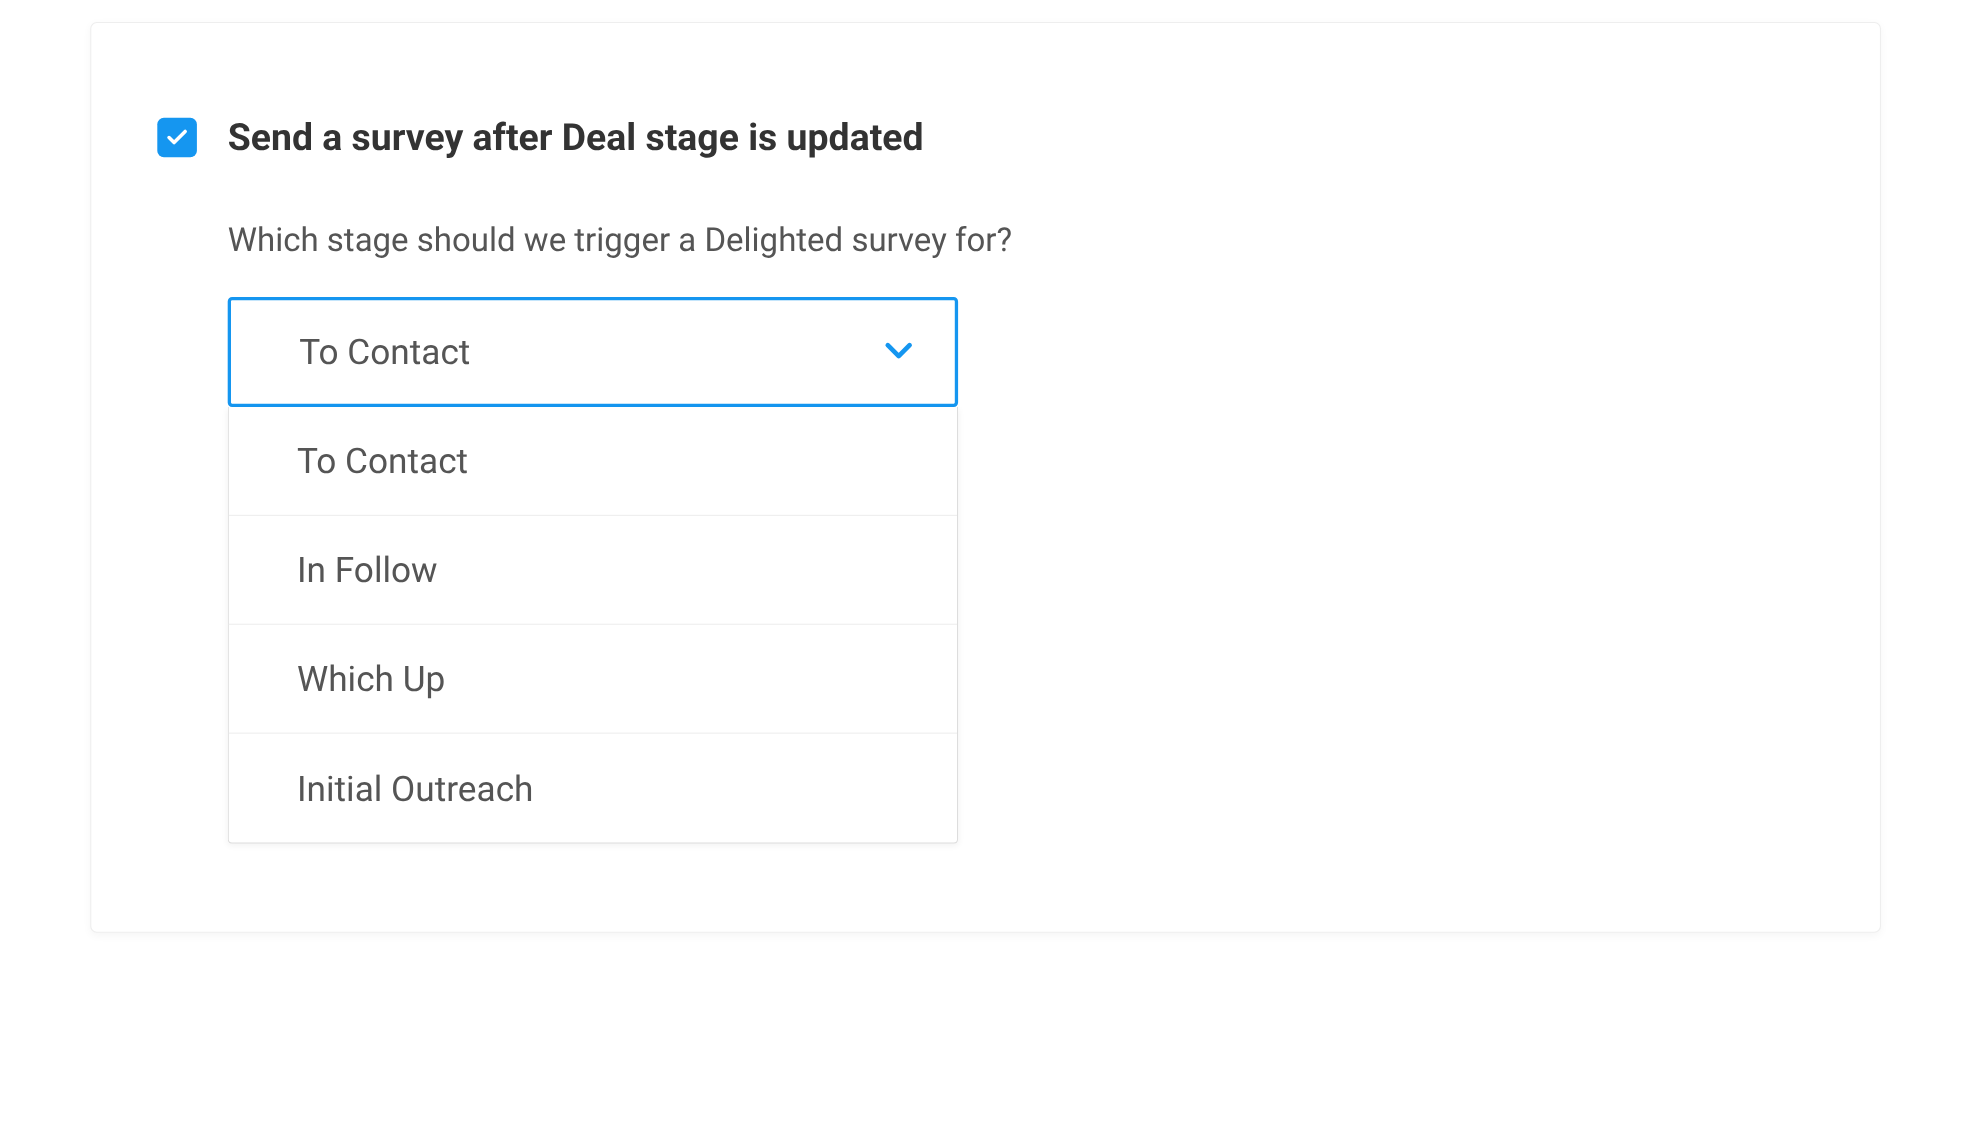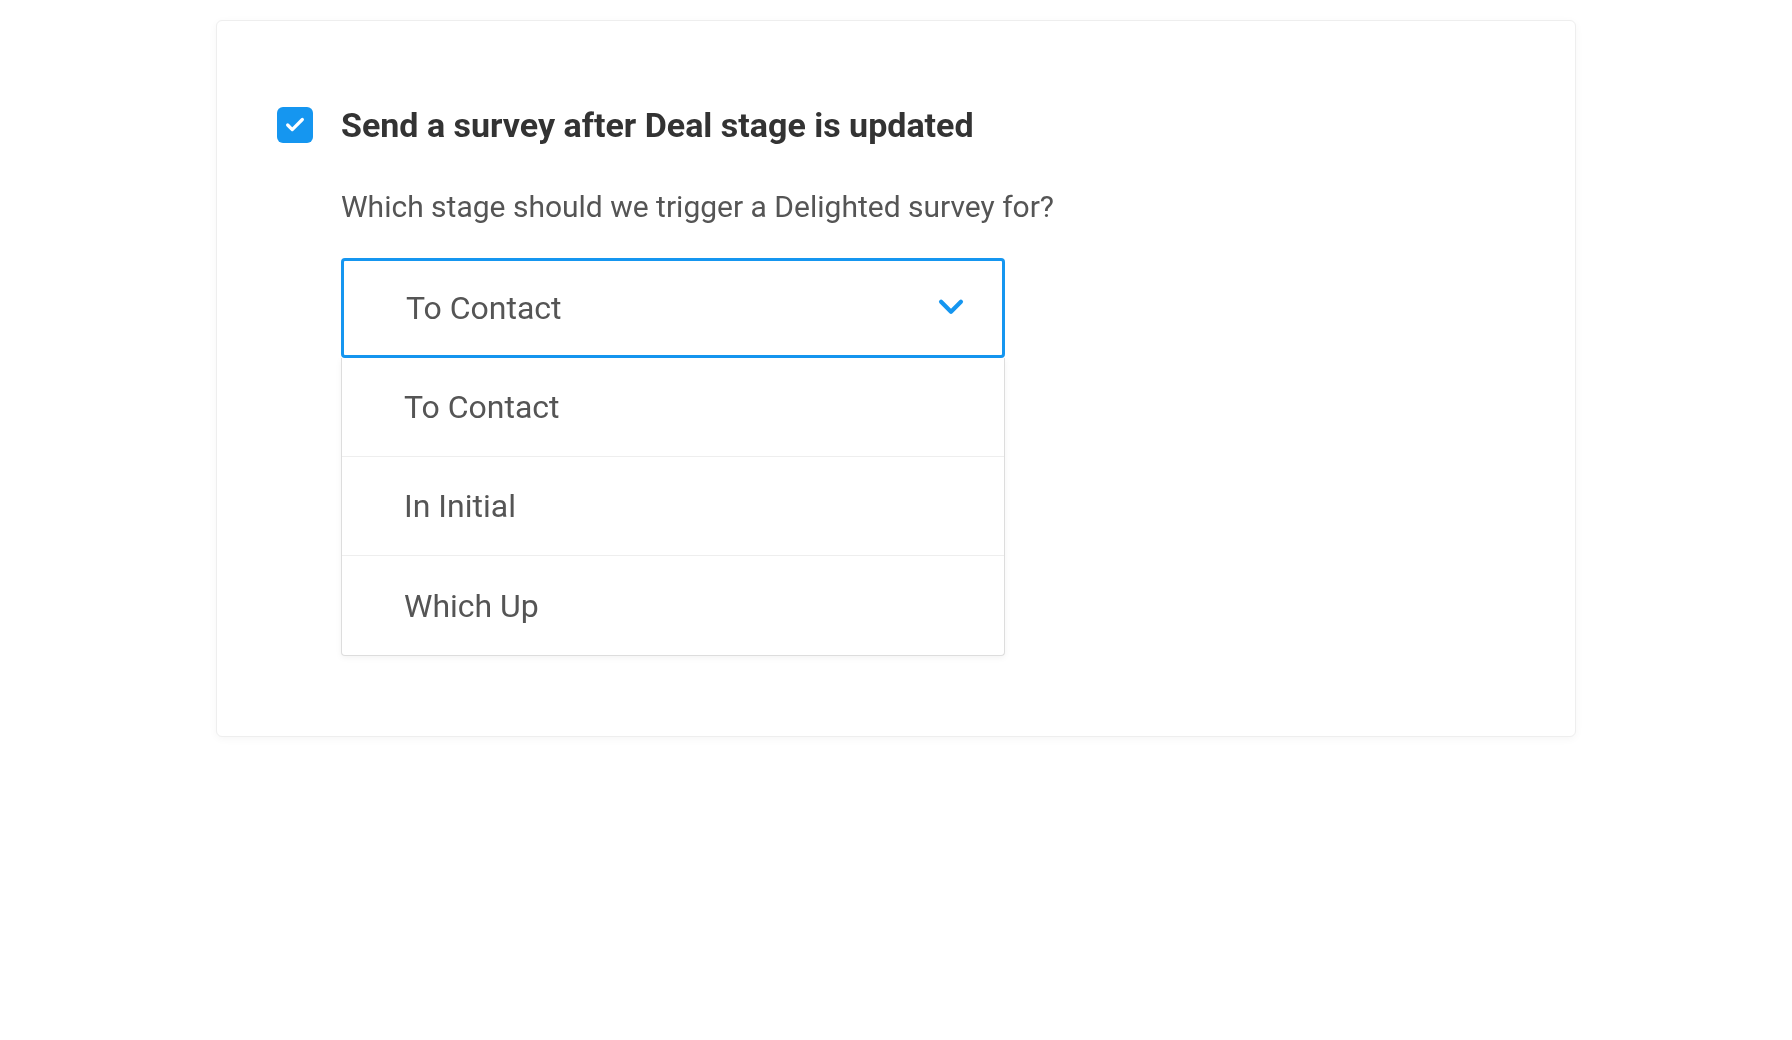--- a/index.html
+++ b/index.html
@@ -11,21 +11,21 @@
       font-family: -apple-system, BlinkMacSystemFont, "Segoe UI", Roboto, "Helvetica Neue", Arial, sans-serif;
       background: #ffffff;
       width: 1792px;
       height: 1040px;
       display: flex;
       justify-content: center;
       align-items: flex-start;
       padding-top: 20px;
     }
     .card {
-      width: 1360px;
+      width: 1628px;
       background: #ffffff;
       border: 1px solid #eeeeee;
       border-radius: 6px;
       box-shadow: 0 2px 8px rgba(0,0,0,0.04);
       padding: 84px 60px 80px 60px;
     }
     .header-row {
       display: flex;
       align-items: center;
       gap: 28px;
@@ -49,21 +49,21 @@
       stroke-linecap: round;
       stroke-linejoin: round;
     }
     .heading {
       font-size: 34px;
       font-weight: 700;
       color: #333333;
     }
     .content-col {
       margin-left: 64px;
-      margin-top: 44px;
+      margin-top: 56px;
     }
     .subtext {
       font-size: 30px;
       color: #555555;
       font-weight: 400;
       margin-bottom: 34px;
     }
     .select-box {
       width: 664px;
       height: 100px;
@@ -128,17 +128,18 @@
     <div class="select-box">
       <span class="select-text">To Contact</span>
       <span class="select-chevron">
         <svg viewBox="0 0 24 24">
           <polyline points="5 9 12 16 19 9"></polyline>
         </svg>
       </span>
     </div>
     <div class="dropdown-list">
       <div class="dropdown-option">To Contact</div>
-      <div class="dropdown-option">In Initial</div>
+      <div class="dropdown-option">In Follow</div>
       <div class="dropdown-option">Which Up</div>
+      <div class="dropdown-option">Initial Outreach</div>
     </div>
   </div>
 </div>
 
 </body></html>

